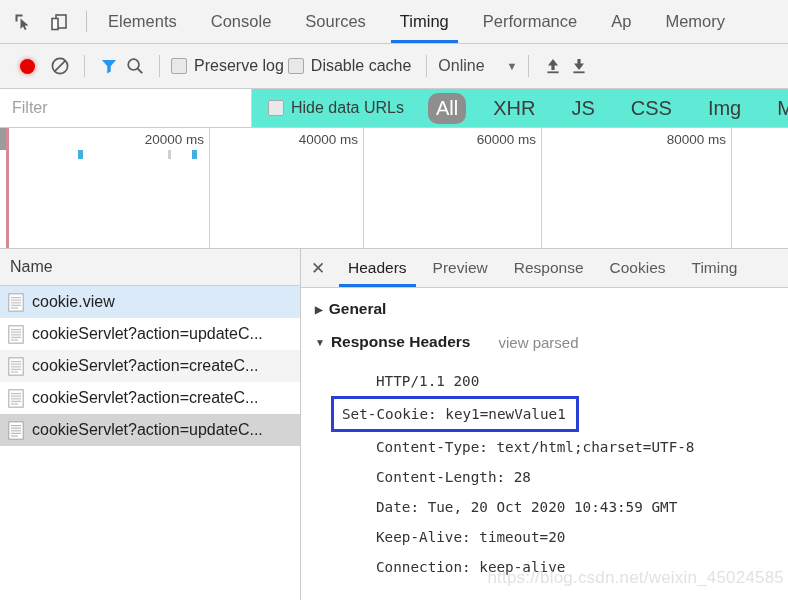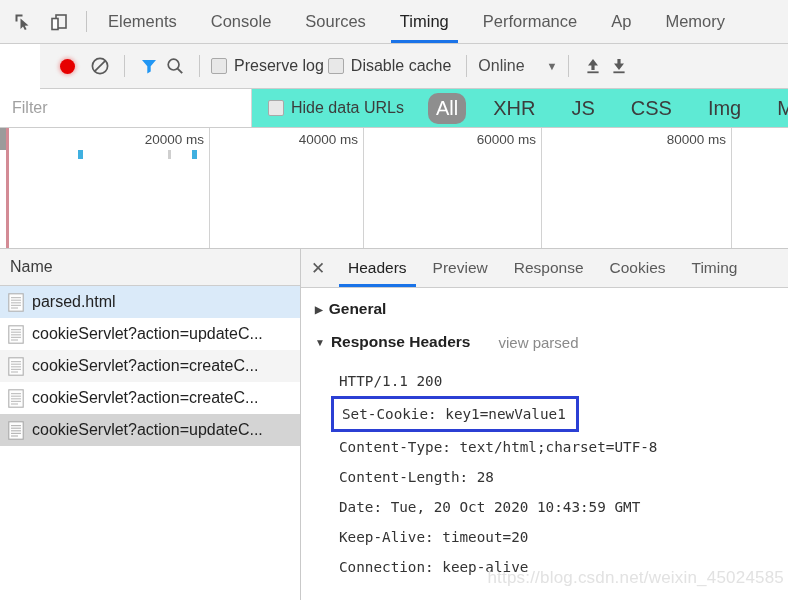--- a/index.html
+++ b/index.html
@@ -85,21 +85,20 @@
   
   .toolbar {
     height: 44px;
     min-height: 44px;
     background: #f3f3f3;
     border-bottom: 1px solid #cdcdcd;
     display: flex;
     align-items: center;
     padding: 0 10px;
     overflow: hidden;
-    margin-left: 40px;
   }
   .record-dot {
     width: 15px;
     height: 15px;
     border-radius: 50%;
     background: #e60000;
     box-shadow: 0 0 4px 1px rgba(230,0,0,0.35);
     margin: 0 12px 0 10px;
     cursor: pointer;
     flex: none;
@@ -406,20 +405,21 @@
   }
   .hdr-lines {
     padding-left: 24px;
   }
   .hdr-line {
     font-family: "DejaVu Sans Mono", monospace;
     font-size: 14.3px;
     color: #333;
     line-height: 30px;
     white-space: nowrap;
+    margin-left: 37px;
   }
   .hdr-line.boxed {
     position: relative;
     display: inline-block;
     border: 3px solid #2b3fd4;
     padding: 1px 10px 1px 8px;
     margin-left: -8px;
     line-height: 28px;
   }
   .watermark {
@@ -582,21 +582,21 @@
               <rect x="0.8" y="0.8" width="14.4" height="17.4" fill="#fdfdfd" stroke="#b0b0b0" stroke-width="1.1"></rect>
               <g fill="#c2c2c2">
                 <rect x="3" y="4" width="10" height="1.2"></rect>
                   <rect x="3" y="6.6" width="10" height="1.2"></rect>
                 <rect x="3" y="9.2" width="10" height="1.2"></rect>
                   <rect x="3" y="11.8" width="10" height="1.2"></rect>
                 <rect x="3" y="14.4" width="7" height="1.2"></rect>
               </g>
             </svg>
           </span>
-          <span class="req-name">parsed.html</span>
+          <span class="req-name">cookie.view</span>
         </div>
 
         <div class="req-row">
           <span class="doc-icon">
             <svg width="16" height="19" viewBox="0 0 16 19">
               <rect x="0.8" y="0.8" width="14.4" height="17.4" fill="#fdfdfd" stroke="#b0b0b0" stroke-width="1.1"></rect>
               <g fill="#c2c2c2">
                 <rect x="3" y="4" width="10" height="1.2"></rect>
                   <rect x="3" y="6.6" width="10" height="1.2"></rect>
                 <rect x="3" y="9.2" width="10" height="1.2"></rect>

